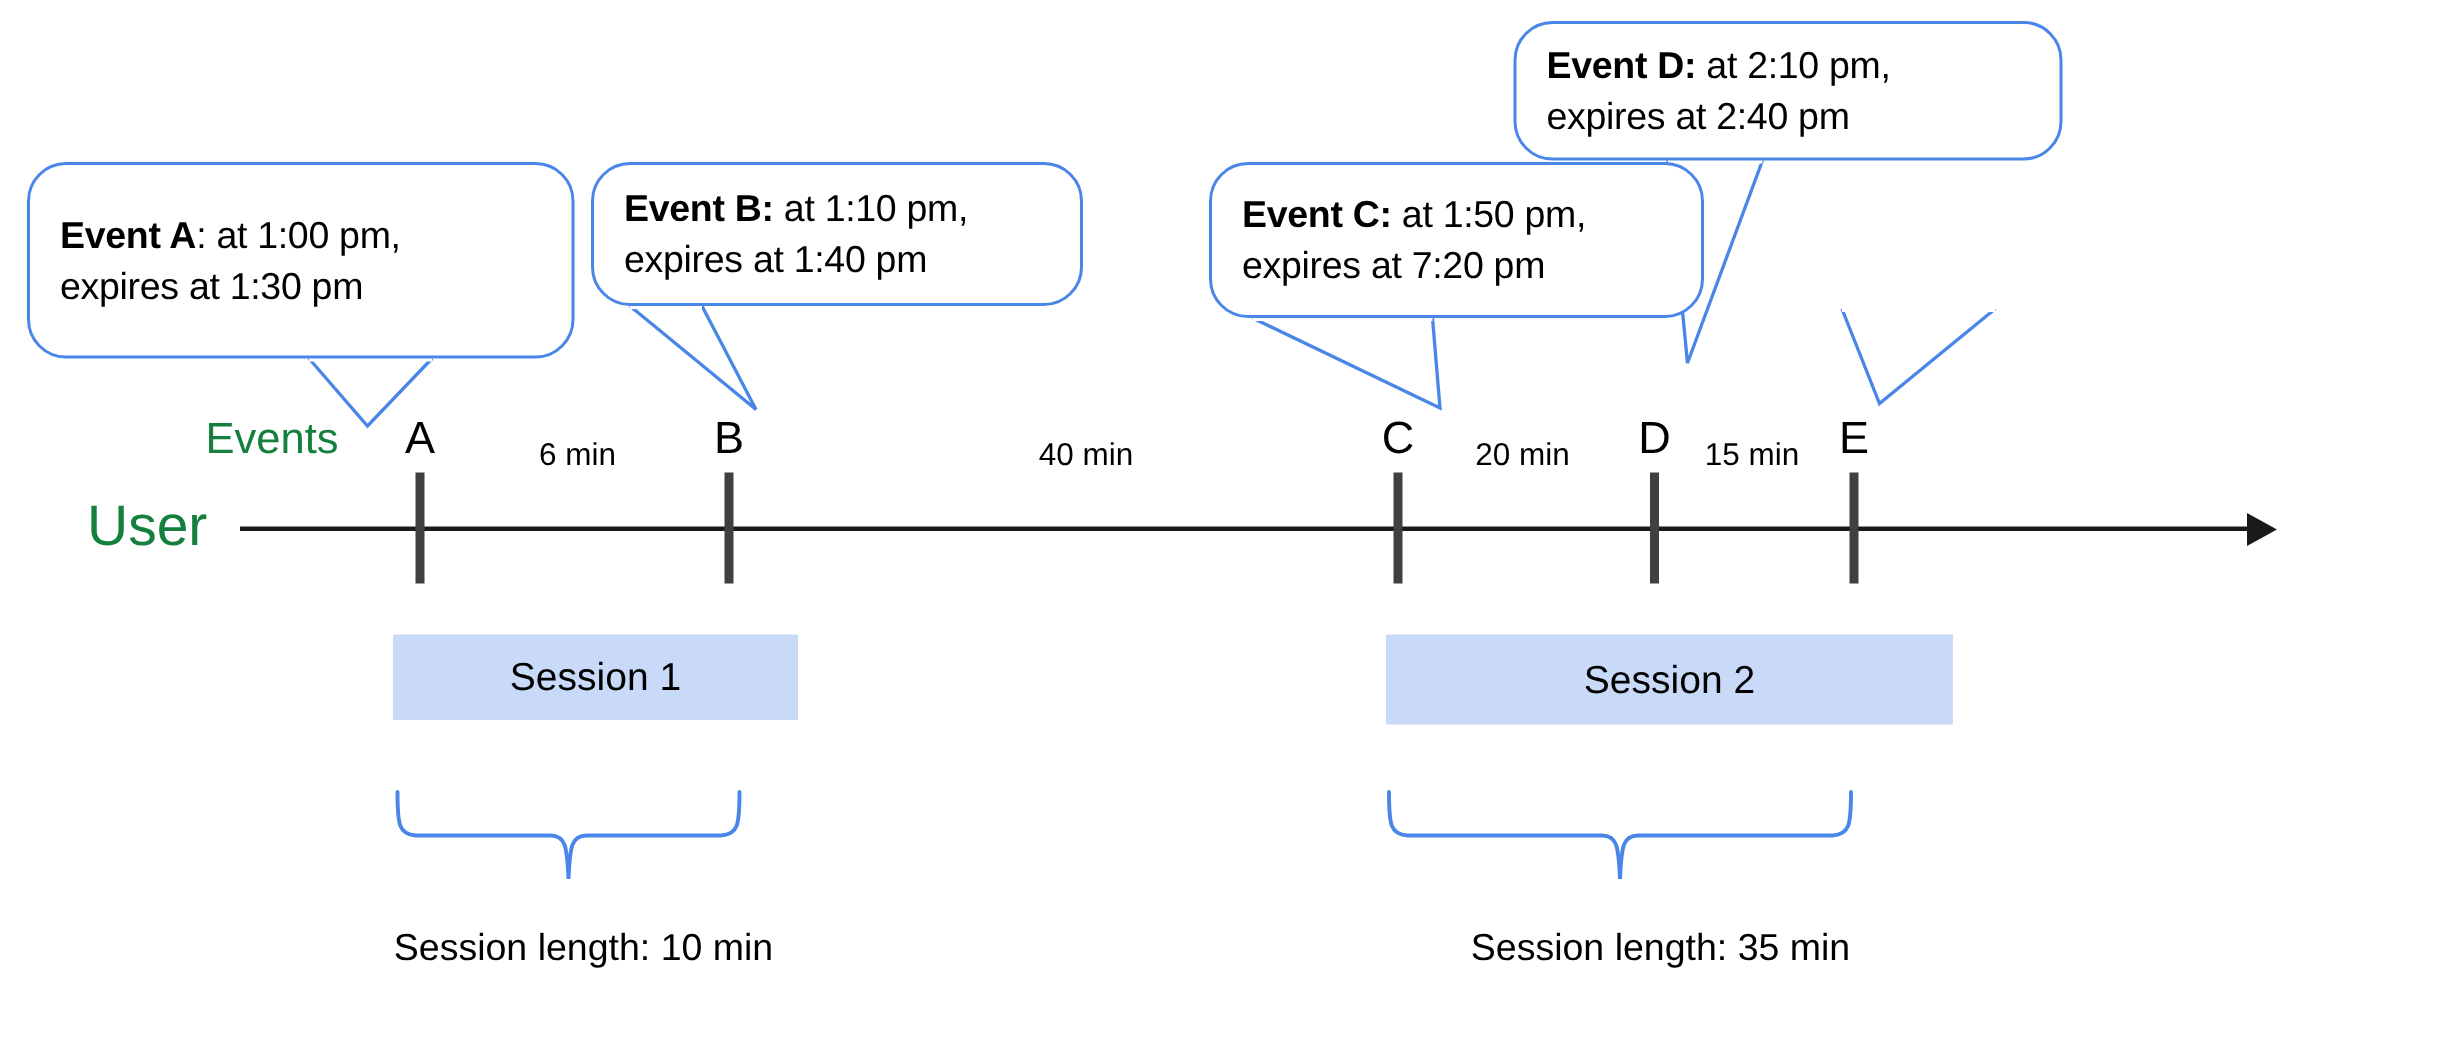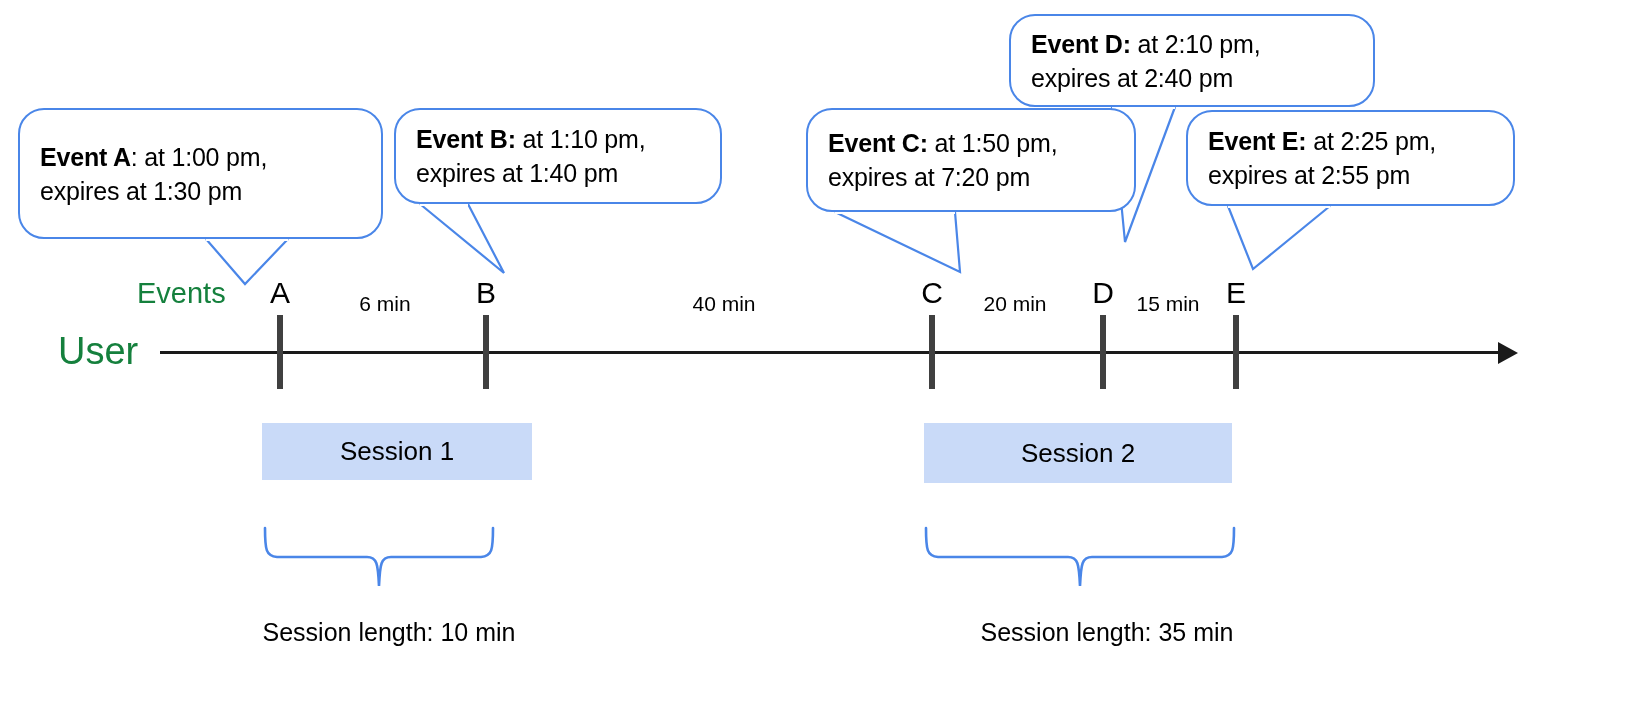--- a/index.html
+++ b/index.html
@@ -70,24 +70,20 @@
   <div class="callout" style="left:806px;top:108px;width:330px;height:104px;">
     <div class="ctext"><b>Event C:</b><span> at 1:50 pm,
 expires at 7:20 pm</span></div>
   </div>
 
   <div class="callout" style="left:1009px;top:14px;width:366px;height:93px;">
     <div class="ctext"><b>Event D:</b><span> at 2:10 pm,
 expires at 2:40 pm</span></div>
   </div>
 
-  <div class="callout" style="left:1186px;top:110px;width:329px;height:96px;">
-    <div class="ctext"><b>Event E:</b><span> at 2:25 pm,
-expires at 2:55 pm</span></div>
-  </div>
 
   <div class="axlabel" style="left:137px;top:277px;font-size:29px;">Events</div>
   <div class="axlabel" style="left:58px;top:330px;font-size:38px;">User</div>
 
   <div class="axisline" style="left:160px;top:351px;width:1350px;"></div>
   <div class="arrowhead" style="left:1498px;top:341.5px;"></div>
 
   <div class="tick" style="left:277px;top:315px;height:74px;"></div>
   <div class="tick" style="left:483px;top:315px;height:74px;"></div>
   <div class="tick" style="left:929px;top:315px;height:74px;"></div>
@@ -101,21 +97,21 @@
   <div class="evlabel" style="left:1236px;top:276px;">E</div>
 
   <div class="gaplabel" style="left:385px;top:292px;">6 min</div>
   <div class="gaplabel" style="left:724px;top:292px;">40 min</div>
   <div class="gaplabel" style="left:1015px;top:292px;">20 min</div>
   <div class="gaplabel" style="left:1168px;top:292px;">15 min</div>
 
   <div class="sessionbox" style="left:262px;top:423px;width:270px;height:57px;">
     <span>Session 1</span>
   </div>
-  <div class="sessionbox" style="left:924px;top:423px;width:308px;height:60px;">
+  <div class="sessionbox" style="left:924px;top:423px;width:378px;height:60px;">
     <span>Session 2</span>
   </div>
 
   <svg class="bracesvg" style="left:255px;top:520px;width:250px;height:75px;">
     <path d="M 10,8 C 10,30 11,36 22,37 L 112,37 C 122,37 123,44 124,66 C 125,44 126,37 136,37 L 226,37 C 237,36 238,30 238,8" fill="none" stroke="#4a86e8" stroke-width="2.6" stroke-linecap="round"></path>
   </svg>
 
   <svg class="bracesvg" style="left:916px;top:520px;width:330px;height:75px;">
     <path d="M 10,8 C 10,30 11,36 22,37 L 152,37 C 162,37 163,44 164,66 C 165,44 166,37 176,37 L 306,37 C 317,36 318,30 318,8" fill="none" stroke="#4a86e8" stroke-width="2.6" stroke-linecap="round"></path>
   </svg>

